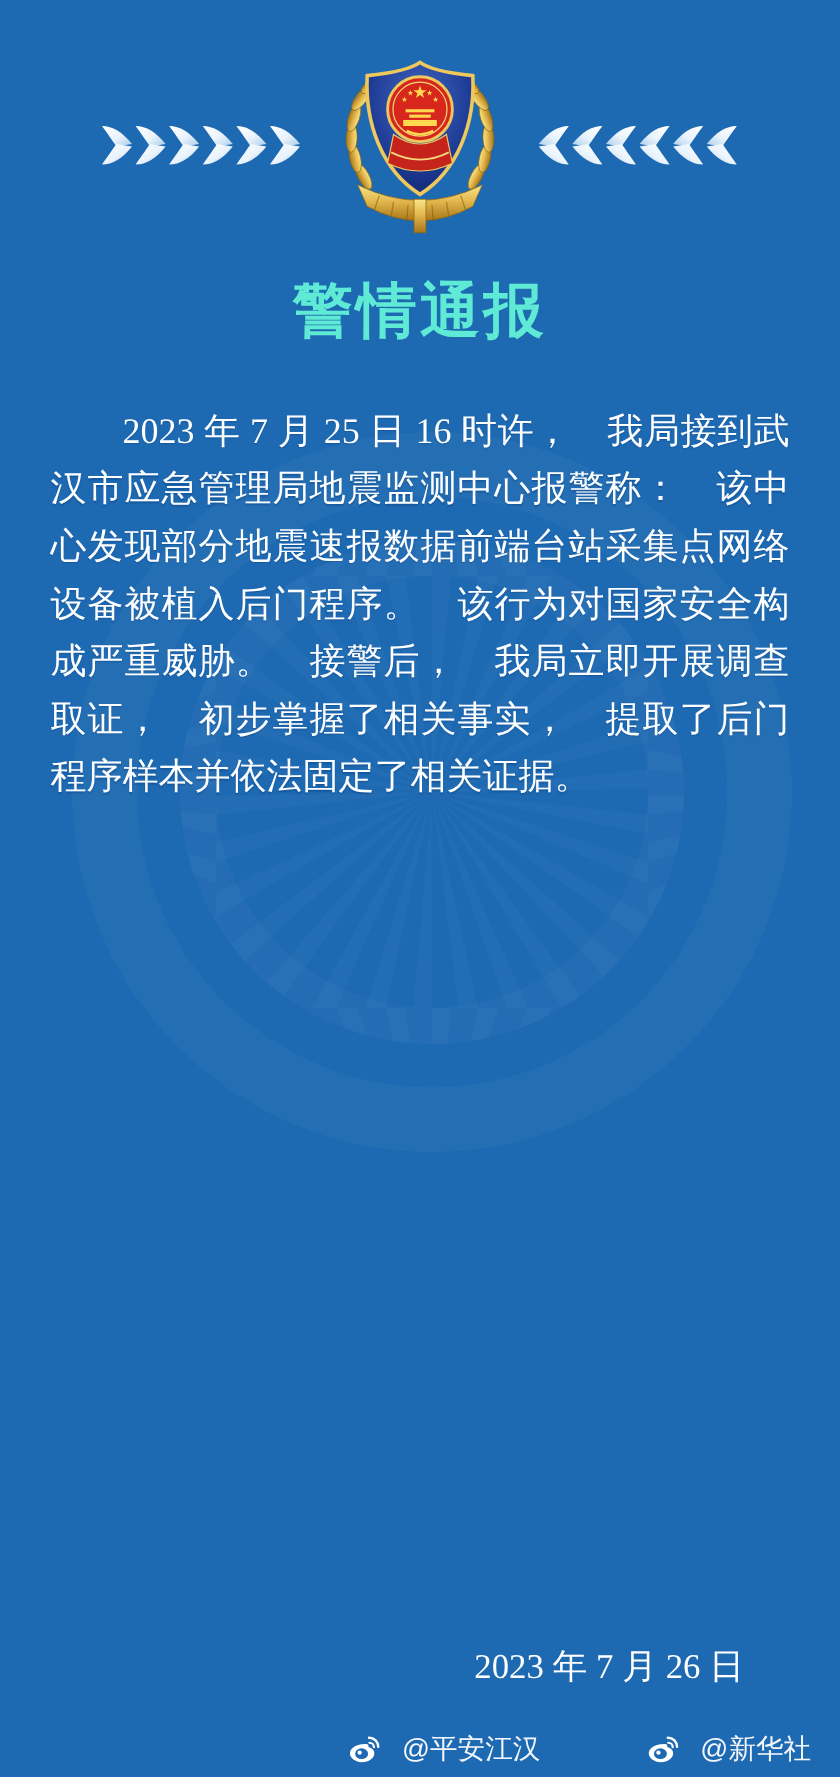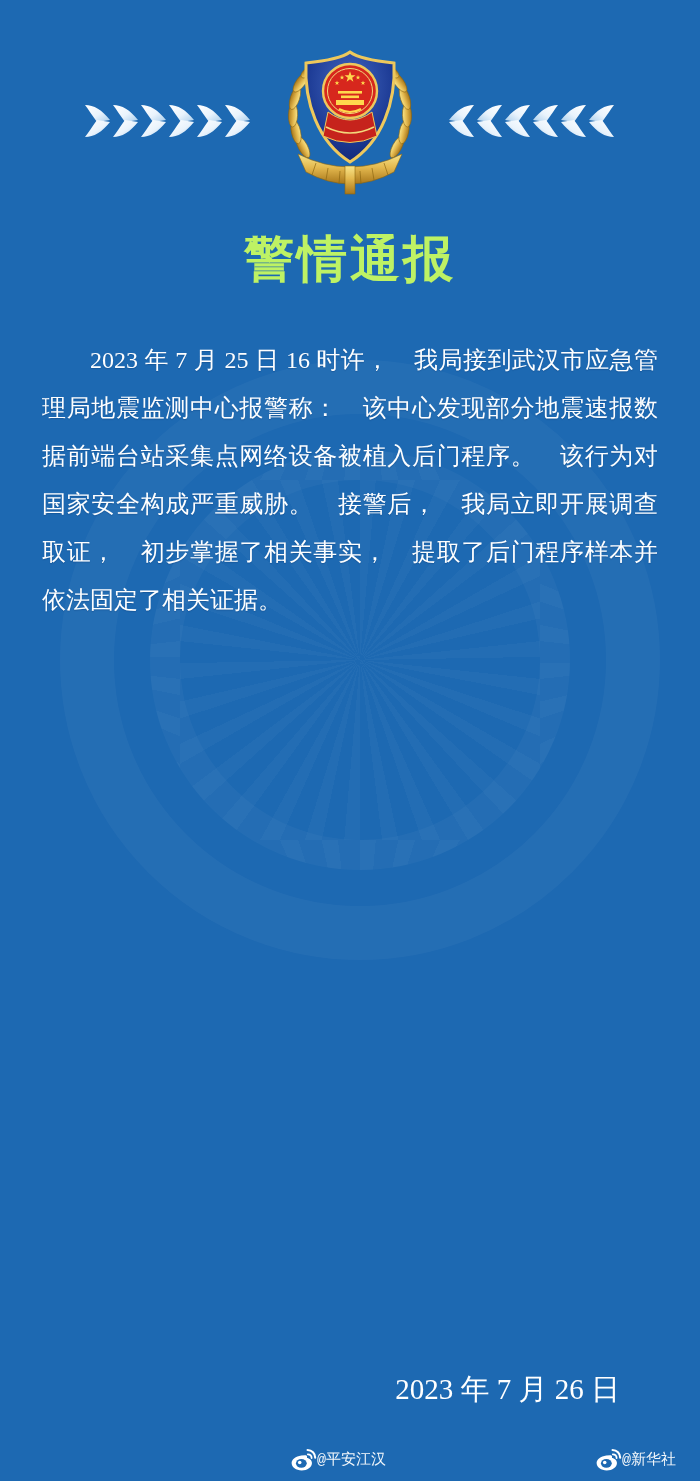--- a/index.html
+++ b/index.html
@@ -52,29 +52,29 @@
   .chevrons.right svg { transform: scaleX(-1); }
   
   .title {
     position: absolute;
     left: 0; top: 226px; width: 700px;
     text-align: center;
     font-family: "Liberation Sans", sans-serif;
     font-size: 50px;
     font-weight: 800;
     letter-spacing: 3px;
-    color: #bef264;
+    color: #5eead4;
   }
   
   .body-text {
     position: absolute;
     left: 42px; top: 336px; width: 616px;
   }
   .body-text p {
-    font-size: 24px;
+    font-size: 30px;
     line-height: 48px;
     text-align: justify;
     text-indent: 2em;
     color: #fdfeff;
     text-shadow: 0 1px 1px rgba(0,40,90,0.25);
   }
   
   .signature {
     position: absolute;
     top: 1344px;
@@ -90,24 +90,24 @@
     font-size: 29px;
     line-height: 42px;
     margin-top: 24px;
   }
   
   .footer-item {
     position: absolute;
     bottom: 8px;
     display: flex;
     align-items: center;
-    gap: 0;
-    font-size: 15px;
+    gap: 18px;
+    font-size: 23px;
     color: rgba(255,255,255,0.95);
-    font-family: Liberation Mono, monospace;
+    font-family: Liberation Sans, sans-serif;
   }
   .footer-item.left  { left: 290px; }
   .footer-item.right { right: 24px; }
 </style>
 </head>
 <body>
 
 <div class="page">
 
   <div class="wm wm-outer"></div>

